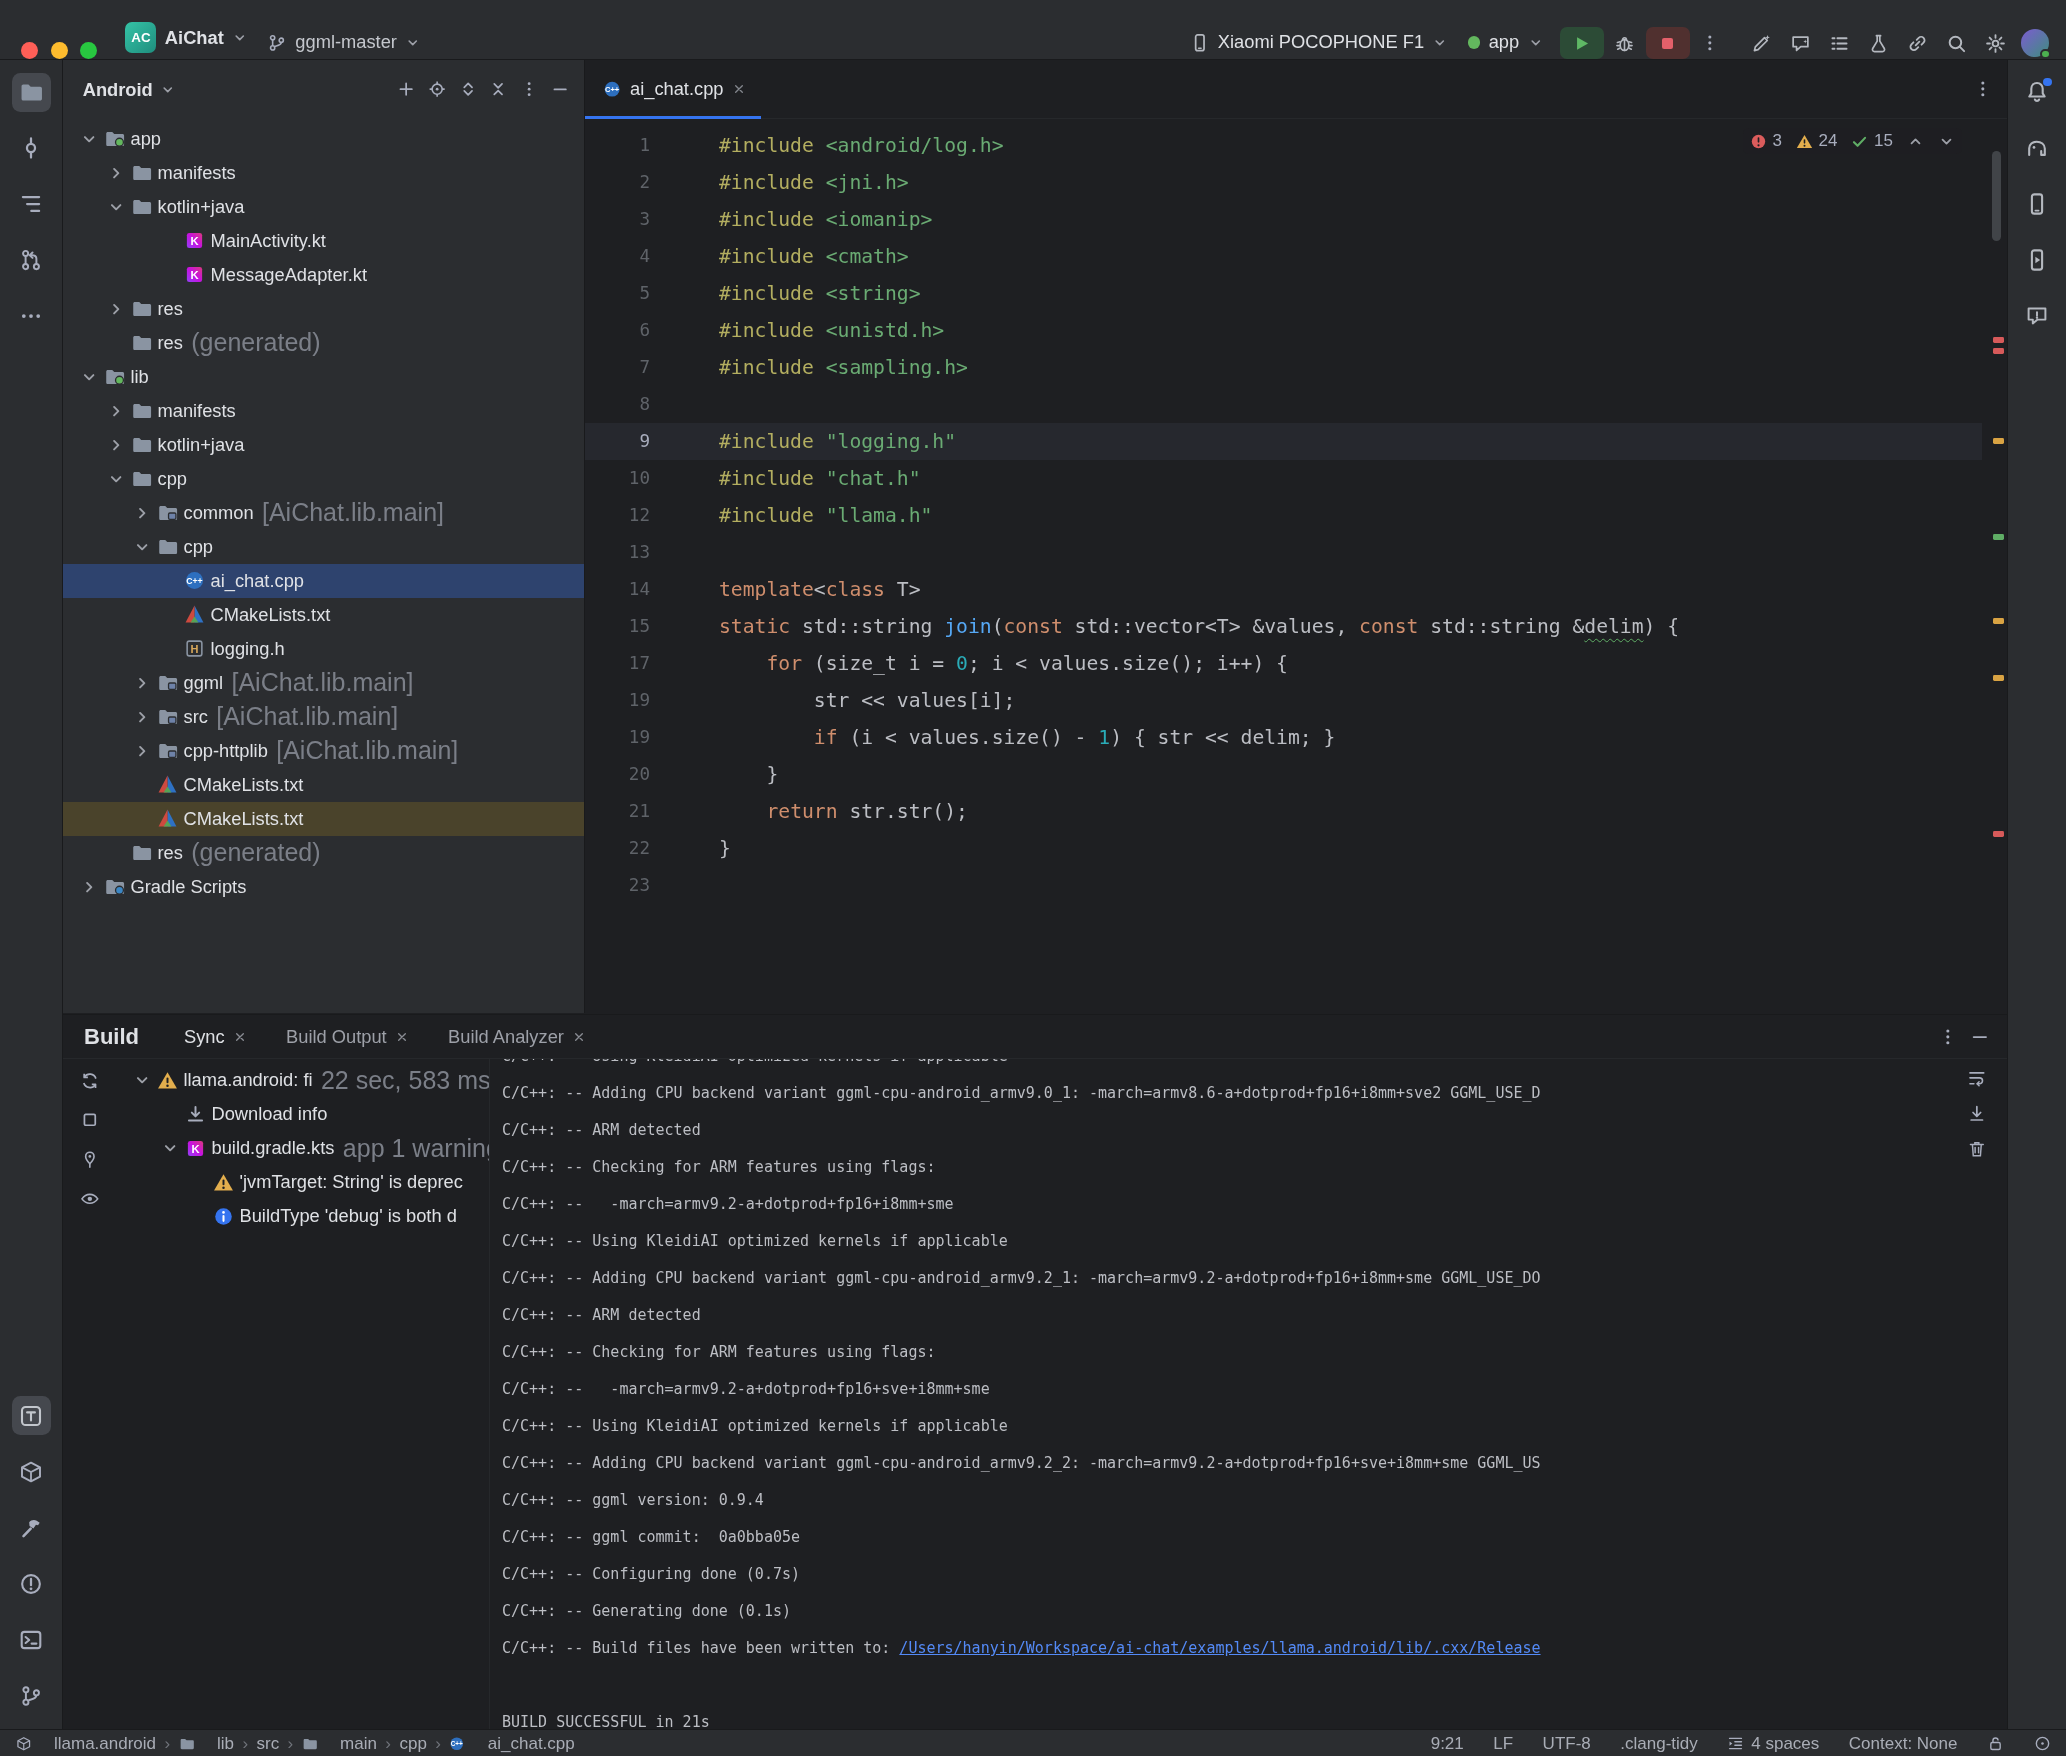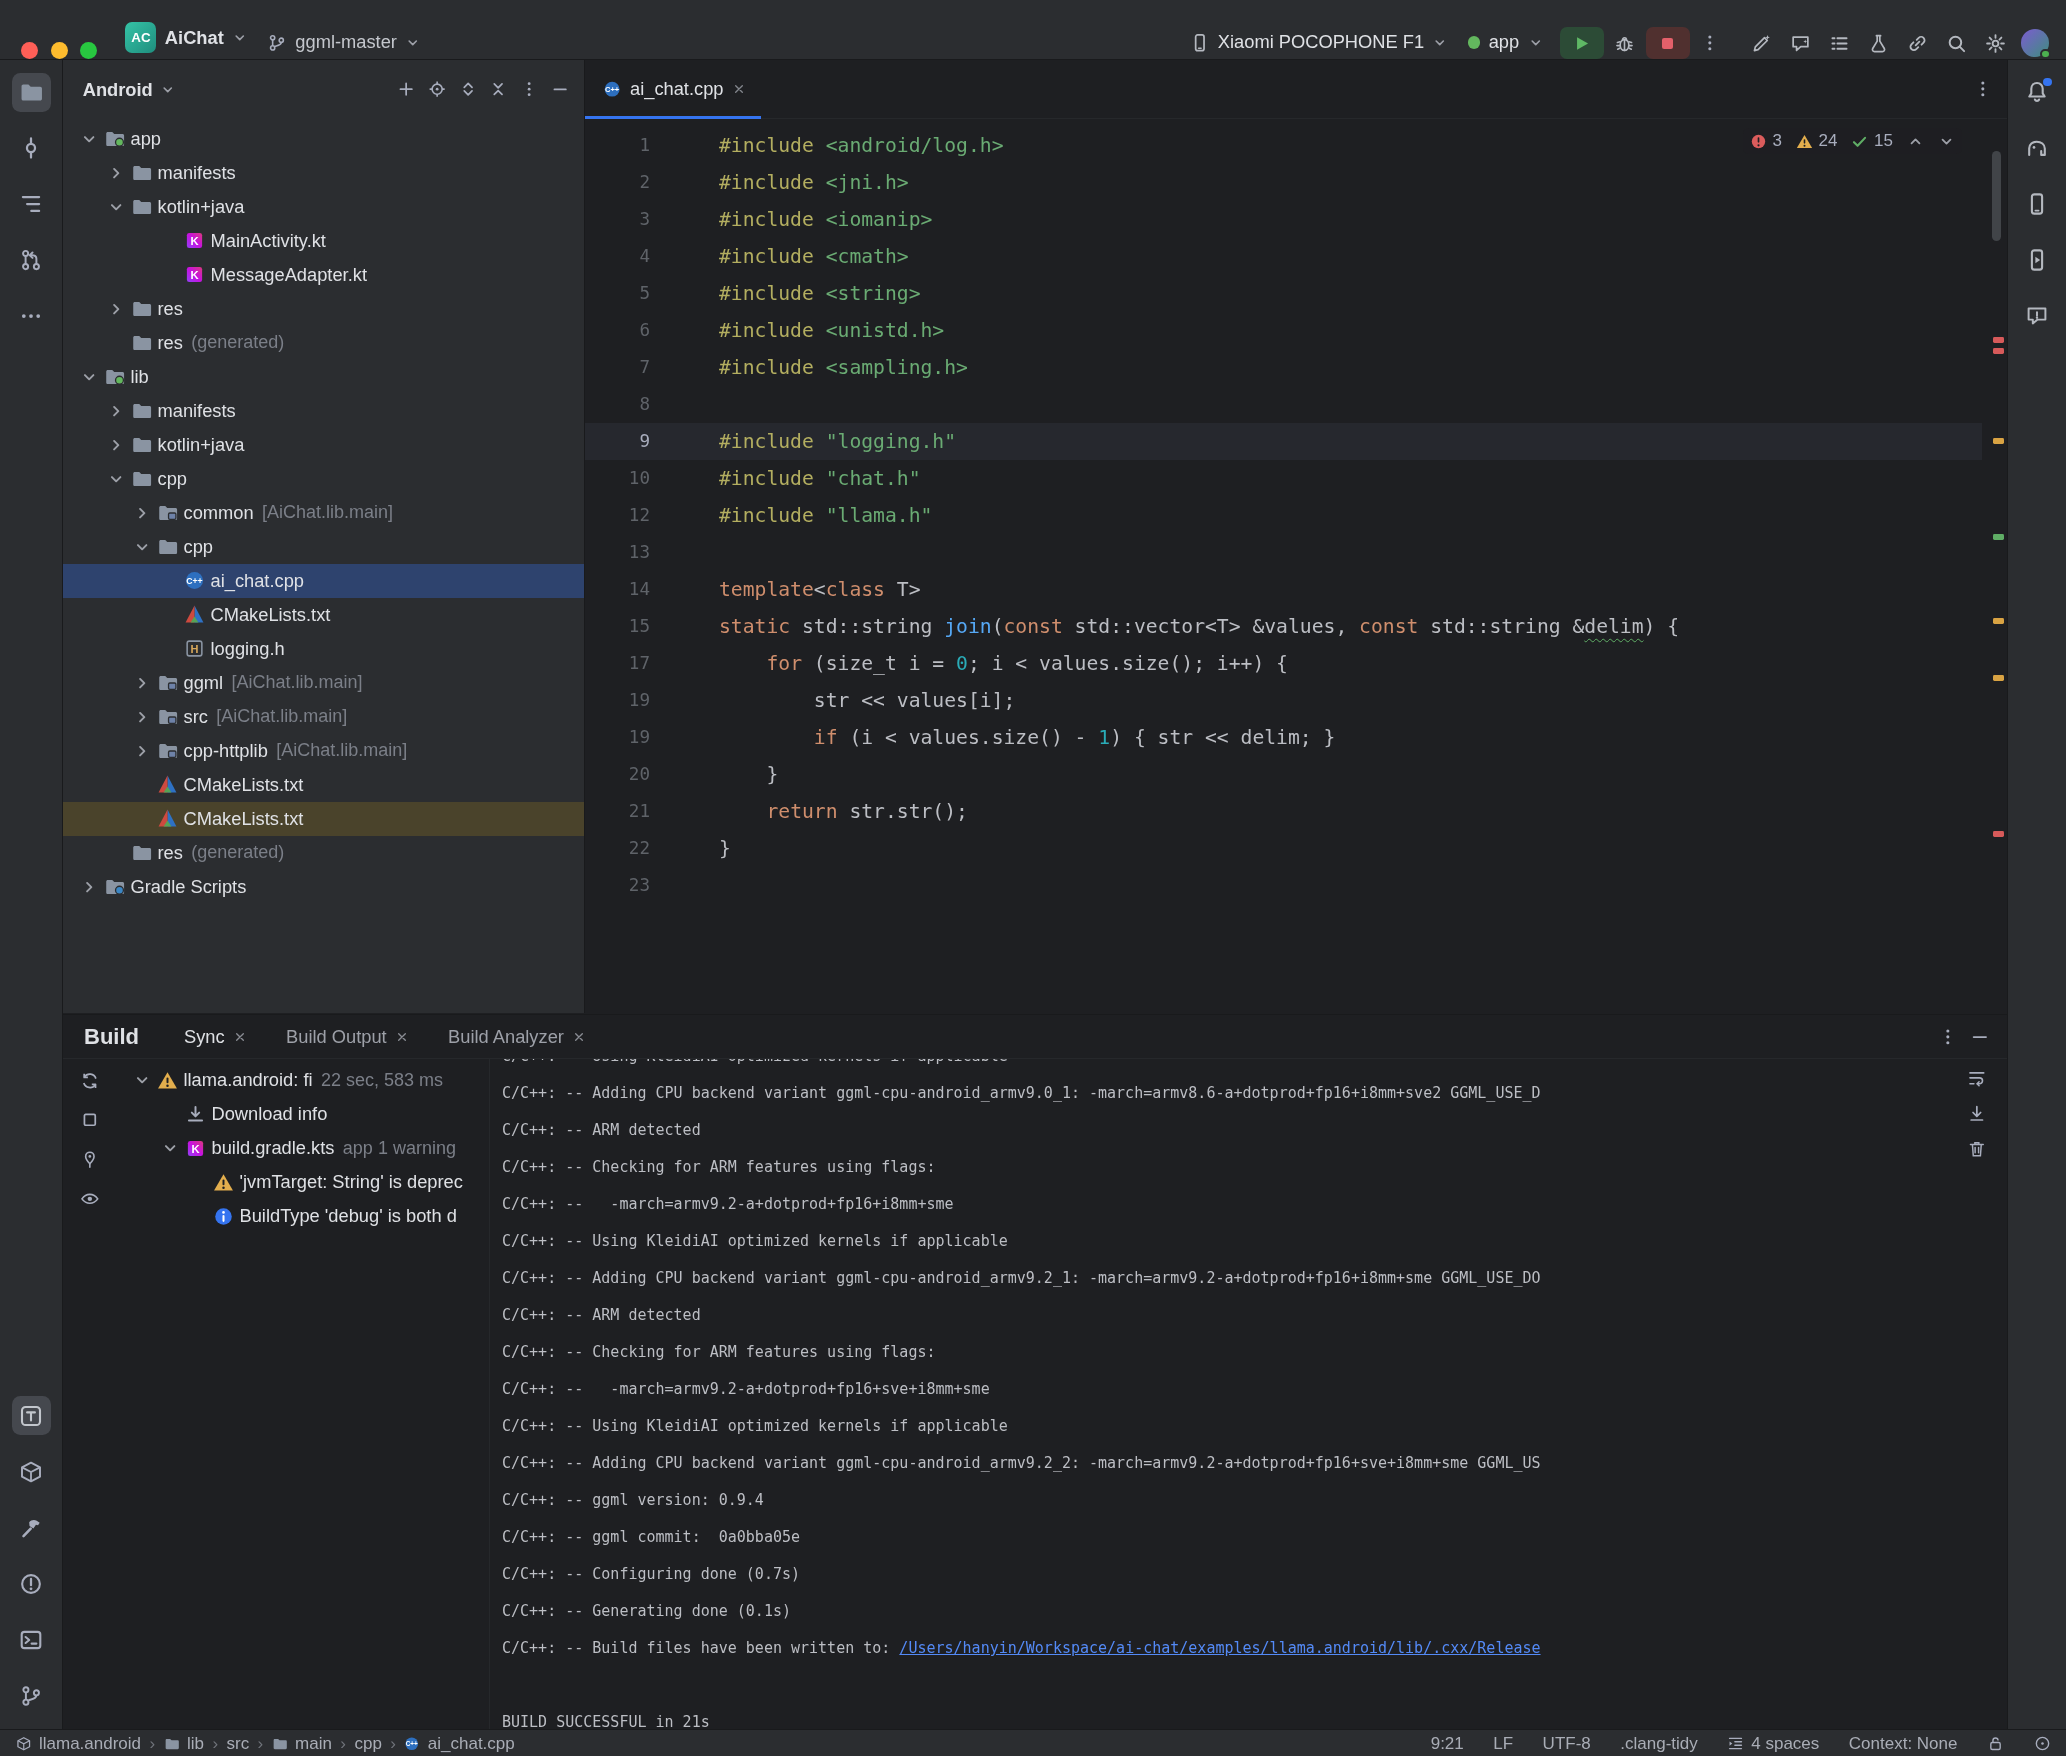--- a/index.html
+++ b/index.html
@@ -50,21 +50,21 @@
 .ph-title{font-size:18.3px;font-weight:700}
 #pp-actions{display:flex;gap:2.8px;margin-left:auto}
 #pp-actions .rail-btn{width:28px;height:28px;border-radius:5.6px}
 #pp-actions .rail-btn svg{width:18.3px;height:18.3px}
 #project-tree{padding-top:2.8px}
 .tree-row{display:flex;align-items:center;height:34px;gap:5.6px;white-space:nowrap;overflow:hidden}
 .tree-row svg.chv{width:18.3px;height:18.3px;flex:0 0 18.3px}
 .chv-sp{width:18.3px;flex:0 0 18.3px;display:inline-block}
 .tree-row svg.fic{width:21px;height:21px;flex:0 0 21px}
 .tree-row .lbl{font-size:18.3px;color:#DFE1E5}
-.tree-row .sub{font-size:18px;color:#7B7F88;margin-left:2.8px}
+.tree-row .sub{font-size:25px;color:#7B7F88;margin-left:2.8px}
 .tree-row.sel-blue{background:#2E436E}
 .tree-row.sel-olive{background:#4A432B}
 
 
 #editor{position:absolute;left:585px;top:60px;width:1422px;height:953px;background:#1E1F22}
 .tabbar{height:59px;display:flex;align-items:center;border-bottom:0.7px solid #26282B;padding-right:14px}
 .tab{height:59px;display:flex;align-items:center;gap:8.4px;padding:0 15.5px 0 18.3px;position:relative}
 .tab.active::after{content:"";position:absolute;left:0;right:0;bottom:0;height:2.8px;background:#3574F0}
 .tab-lbl{font-size:18.3px;color:#DFE1E5}
 .tab-x{opacity:.8}
@@ -103,21 +103,21 @@
 #console{font-family:"DejaVu Sans Mono","Liberation Mono",monospace;font-size:15px;color:#BCBEC4;margin-top:-21px}
 .console-line{height:37px;line-height:37px;white-space:pre}
 .console-link{color:#548AF7;text-decoration:underline}
 #console-actions{position:absolute;top:5.6px;right:17px;display:flex;flex-direction:column;gap:8.4px}
 #console-actions .rail-btn{width:27px;height:27px;border-radius:5.6px}
 #console-actions .rail-btn svg{width:19.7px;height:19.7px}
 
 
 #statusbar{position:absolute;left:0;right:0;bottom:0;height:28px;background:#2B2D30;border-top:1.4px solid #191A1C;display:flex;align-items:center;padding:0 15.5px;font-size:17px;color:#A9ADB6}
 #breadcrumbs{display:flex;align-items:center;gap:8.4px;flex:1;white-space:nowrap}
-.crumb{display:flex;align-items:center;gap:8px}
+.crumb{display:flex;align-items:center;gap:23px}
 .crumb .ic,.crumb svg{width:15.5px;height:15.5px}
 .sb-sep{color:#6F737A}
 .sb-right{display:flex;align-items:center;gap:29.5px;white-space:nowrap}
 .sb-item{display:flex;align-items:center;gap:7px}
 </style>
 </head>
 <body>
 
 <div id="app">
 

